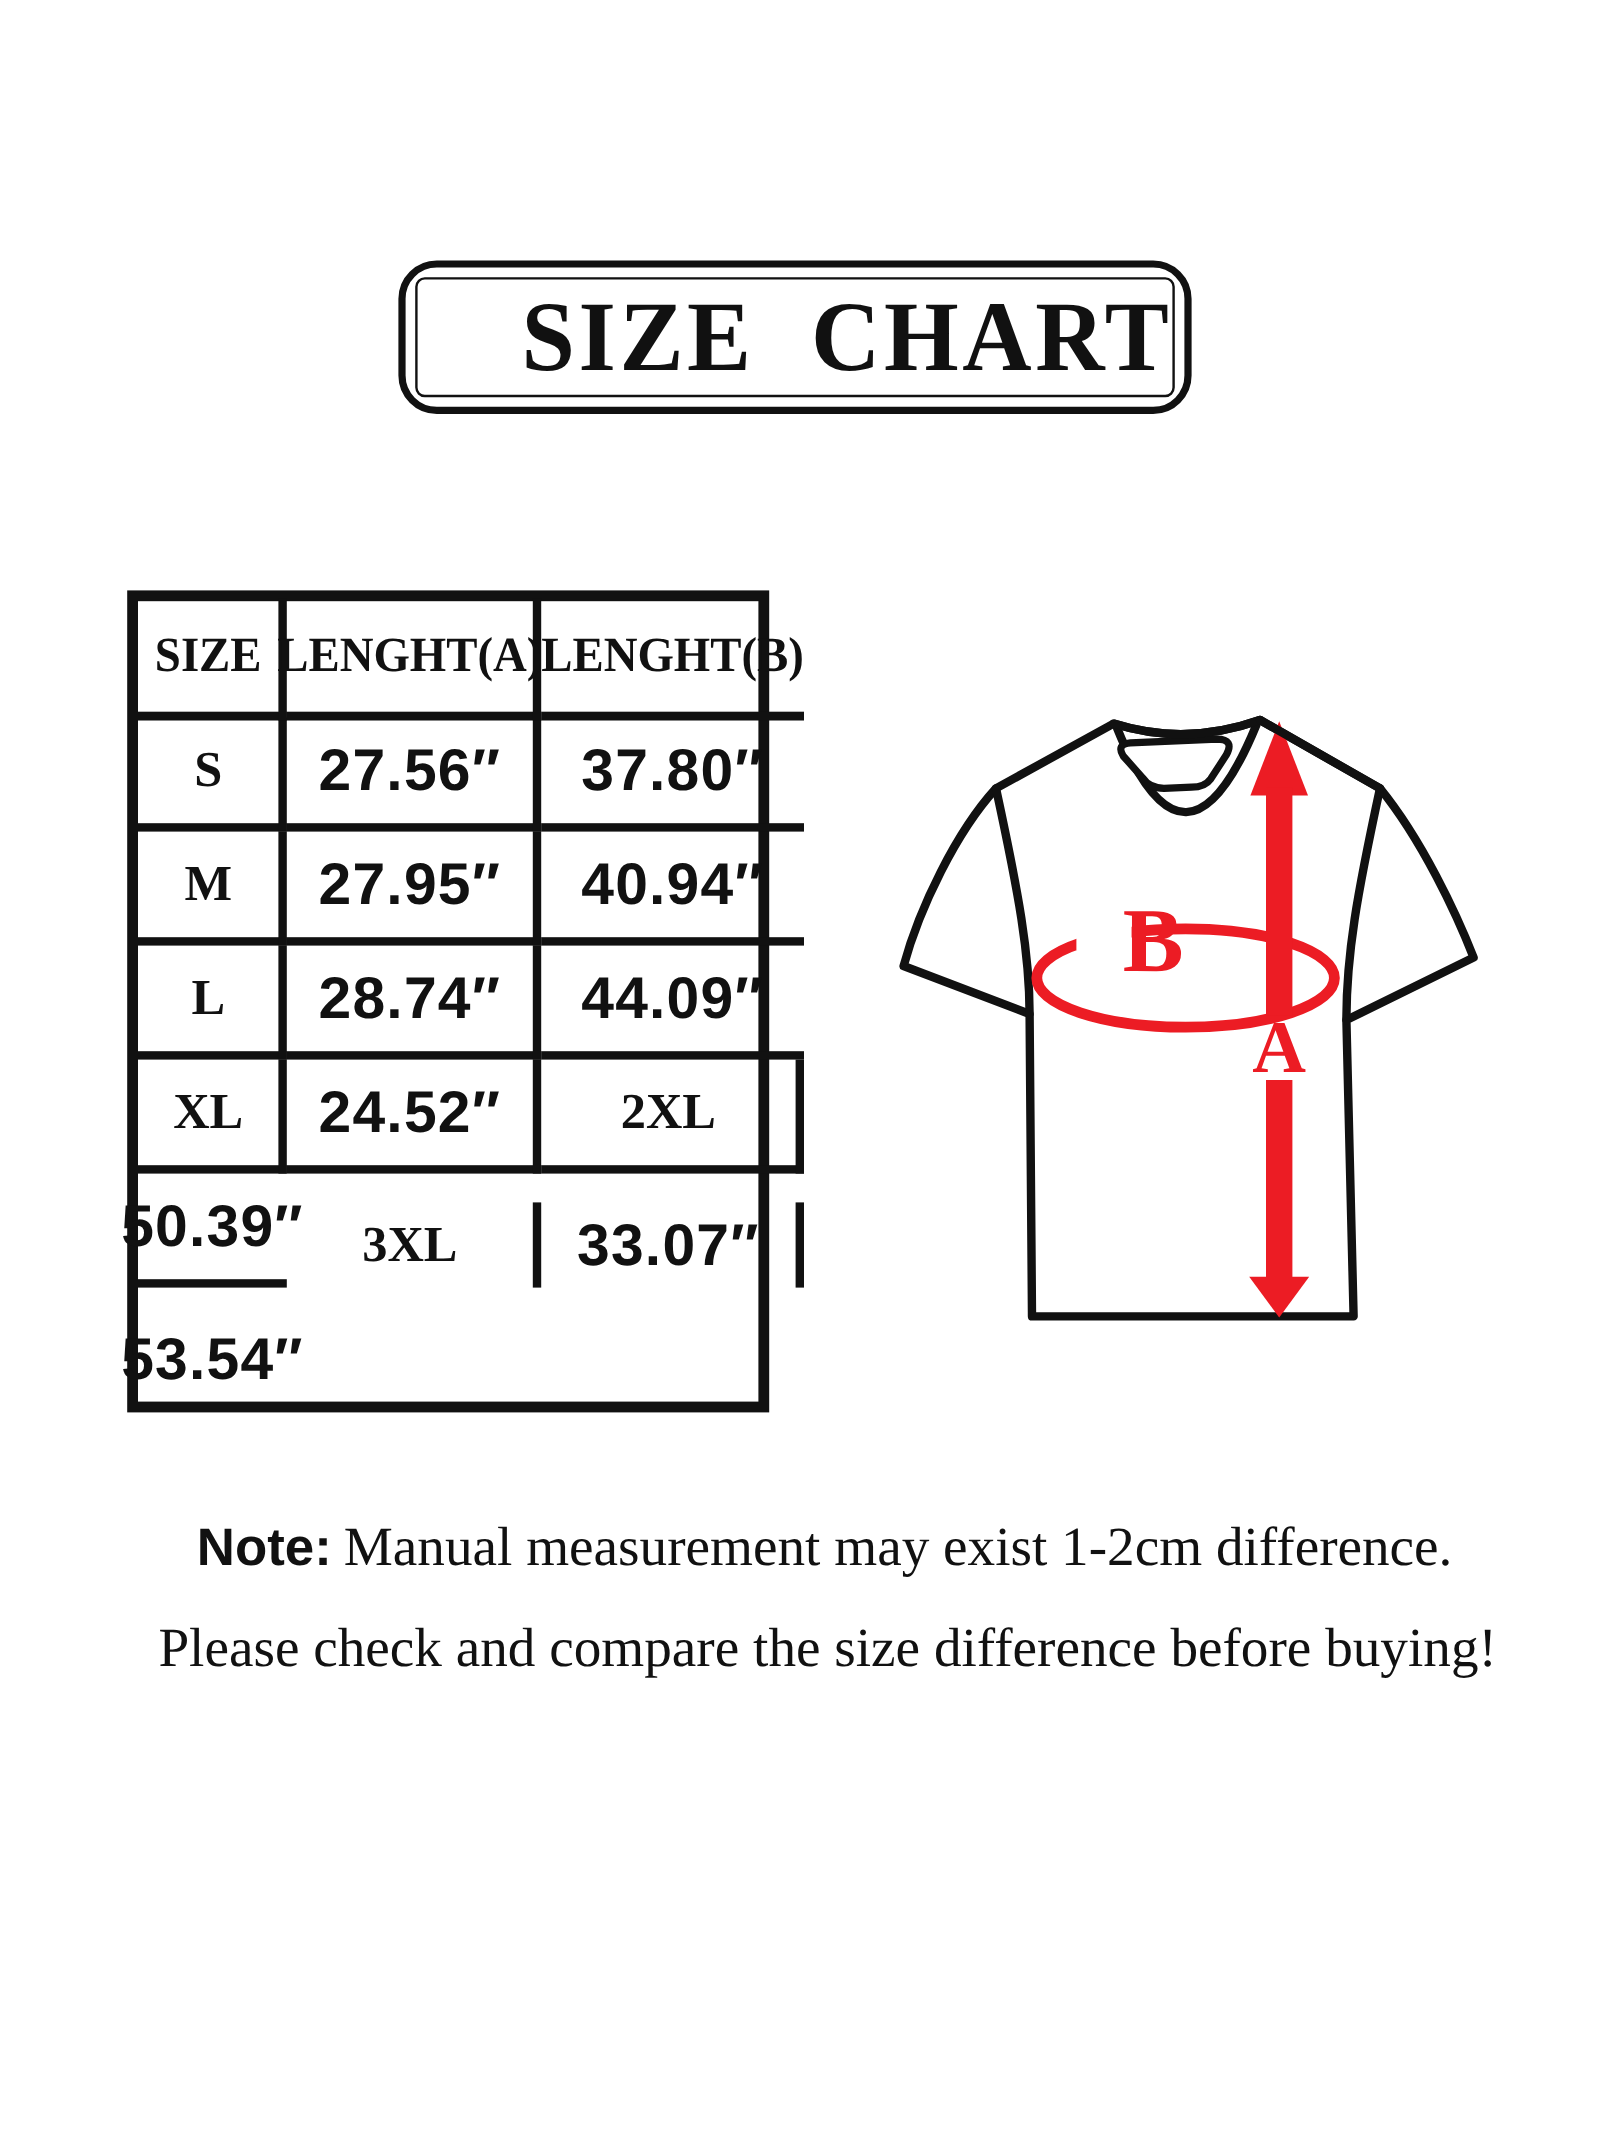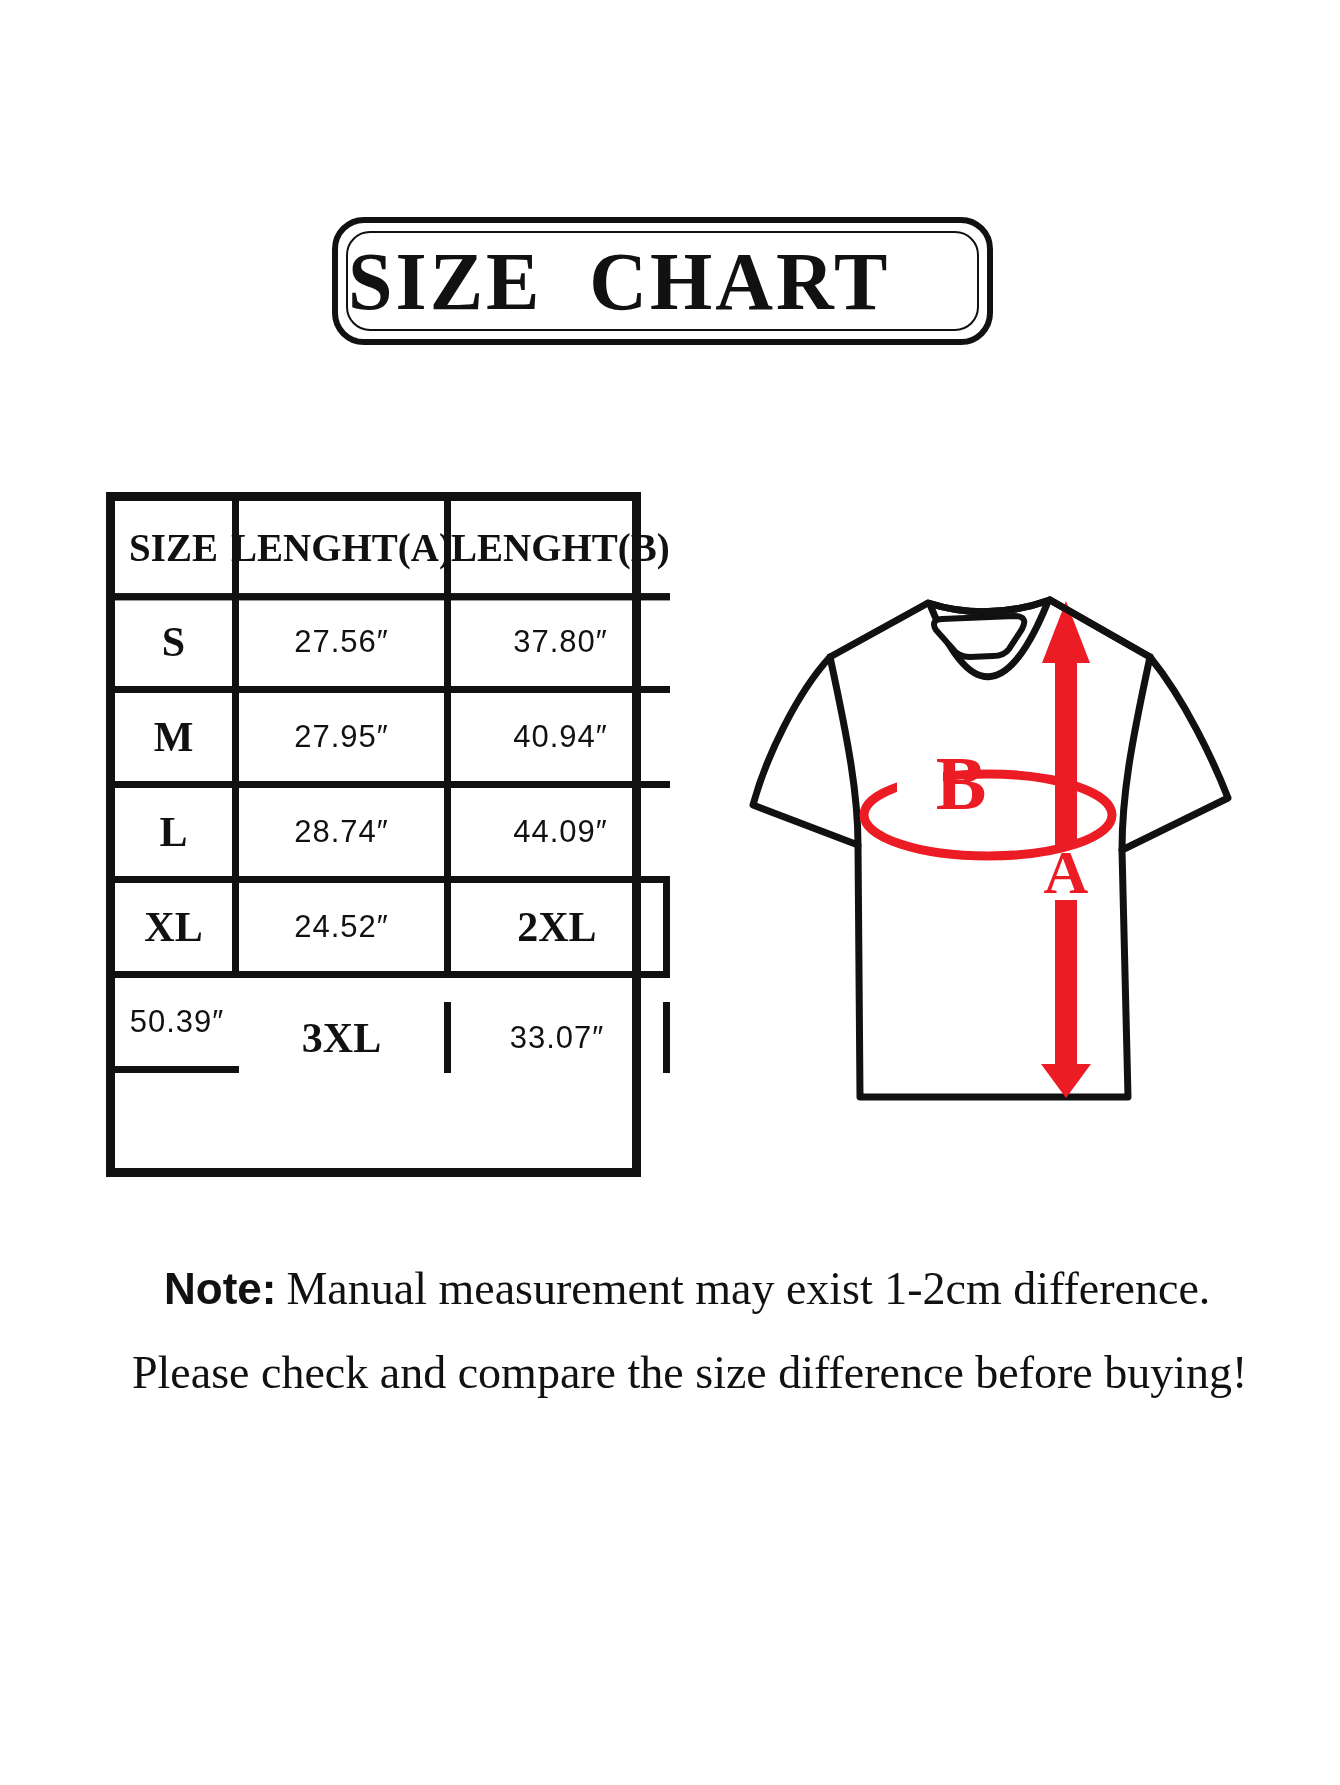--- a/index.html
+++ b/index.html
@@ -14,22 +14,22 @@
   .abs { position: absolute; }
 
   
   .title-box {
     left: 332px; top: 217px; width: 661px; height: 128px;
     border: 6px solid #111111; border-radius: 32px;
     box-sizing: border-box; background: #ffffff;
   }
   .title-box-inner {
     position: absolute; left: 8px; top: 8px; right: 8px; bottom: 8px;
-    border: 2.5px solid #111111; border-radius: 24px;
-    display: flex; align-items: center; justify-content: flex-start;
+    border: 2.5px solid #111111; border-radius: 8px;
+    display: flex; align-items: center; justify-content: flex-end;
   }
   .title-text {
     font-family: "Liberation Serif", serif;
     font-weight: 700; font-size: 80px; line-height: 1;
     letter-spacing: 3px; word-spacing: 24px;
     transform: scaleY(1.04);
     white-space: nowrap;
   }
 
   
@@ -54,21 +54,21 @@
     font-family: "Liberation Serif", serif;
     font-weight: 700; font-size: 39px; letter-spacing: 0px;
     transform: scaleY(1.05);
   }
   .size-label {
     font-family: "Liberation Serif", serif;
     font-weight: 700; font-size: 42px;
   }
   .num {
     font-family: "Liberation Sans", sans-serif;
-    font-weight: 400; font-size: 31px; letter-spacing: 1px;
+    font-weight: 700; font-size: 49px; letter-spacing: 1px;
   }
 
   
   .tshirt-svg { left: 700px; top: 555px; width: 575px; height: 575px; }
 
   
   .note { left: 132px; top: 1262px; width: 1100px; }
   .note-line1 { margin-bottom: 31px; white-space: nowrap; margin-left: 32px; }
   .note-line2 { white-space: nowrap; }
   .note-label {
@@ -108,20 +108,21 @@
   <div class="cell num col-last">44.09″</div>
 
   <div class="cell size-label">XL</div>
   <div class="cell num">24.52″</div>
 
   <div class="cell size-label">2XL</div>
   <div class="cell num col-last">50.39″</div>
 
   <div class="cell size-label row-last">3XL</div>
   <div class="cell num row-last">33.07″</div>
+  <div class="cell num col-last row-last">53.54″</div>
 </div>
 
 <svg class="abs tshirt-svg" viewBox="700 555 575 575" xmlns="http://www.w3.org/2000/svg">
 
   <g stroke="#111111" stroke-width="7" fill="#ffffff" stroke-linejoin="round" stroke-linecap="round">
     <path d="M 928,603
              Q 988,622 1050,600
              L 1150,657
              C 1185,700 1214,762 1228,798
              L 1122,850

